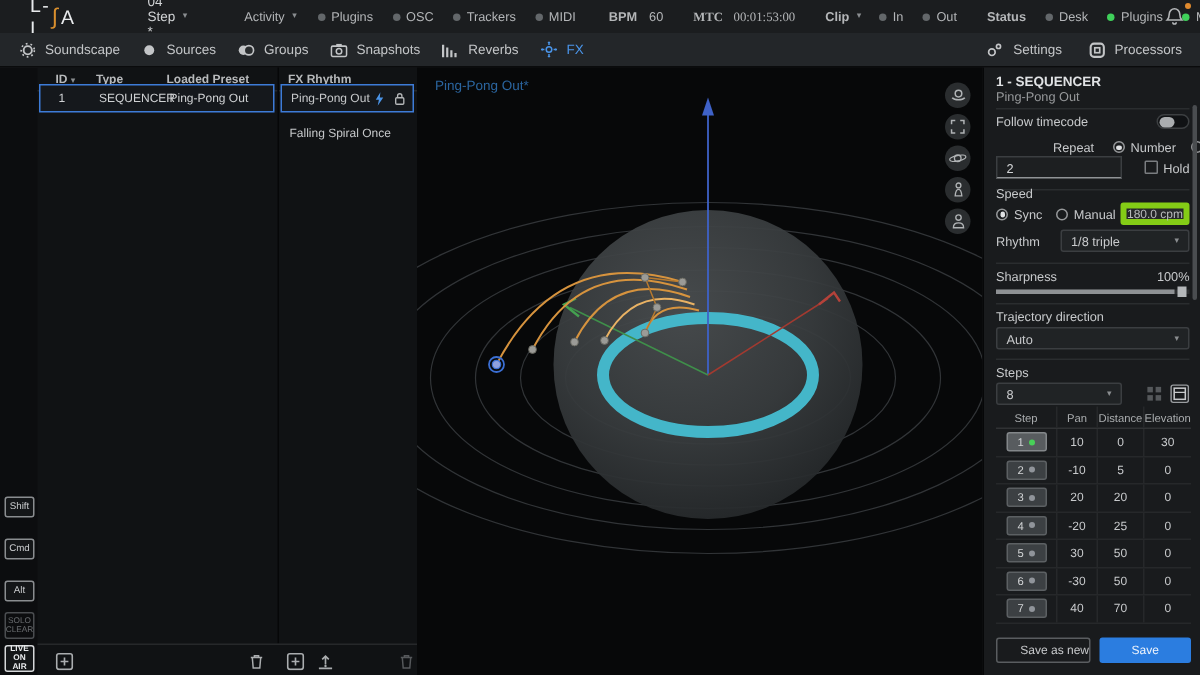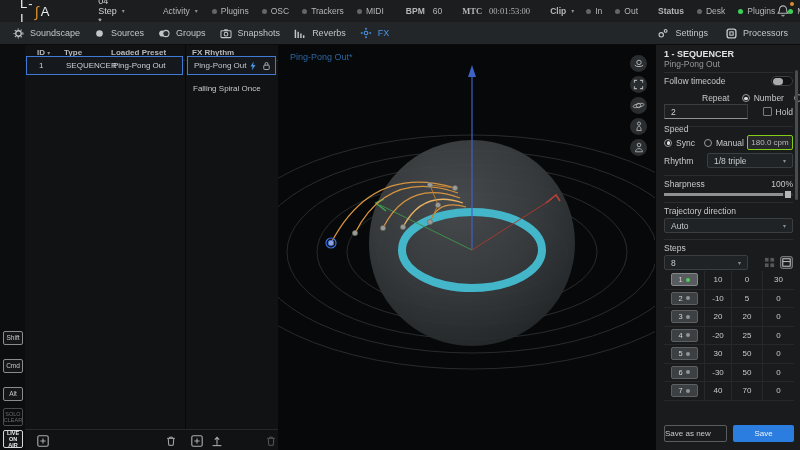--- a/index.html
+++ b/index.html
@@ -73,21 +73,21 @@
   .ins-sub { color:#97999b; font-size:8.5px; }
   .radio { width:8px; height:8px; border:1px solid #97999b; border-radius:50%; display:inline-block;
     position:relative; vertical-align:-1px; }
   .radio.sel::after { content:""; position:absolute; left:1.5px; top:1.5px; width:3.5px; height:3.5px;
     border-radius:50%; background:#e0e2e4; }
   .checkbox { width:9px; height:9px; border:1px solid #7a7d80; border-radius:1px; display:inline-block; vertical-align:-1px; }
   .toggle { width:22px; height:10px; border-radius:5px; background:#101214; border:1px solid #3c3f41; position:relative; }
   .toggle .knob { position:absolute; left:1px; top:0.5px; width:10px; height:7.5px; border-radius:4px; background:#aaadaf; }
   .field { height:15px; background:#1d1f21; border:1px solid #3b3e41; border-bottom:1px solid #909396;
     display:flex; align-items:center; padding:0 6px; color:#d2d4d6; }
-  .valbox { height:15px; background:#26282a; border:1px solid #84cc16; border-radius:2px;
+  .valbox { height:15px; background:#26282a; border:4px solid #84cc16; border-radius:2px;
     display:flex; align-items:center; justify-content:center; color:#b8babc; font-size:8px; }
   .select { height:15px; background:#202325; border:1px solid #3b3e41; border-radius:2px;
     display:flex; align-items:center; padding:0 6px; color:#c8cacc; }
   .select .chev { margin-left:auto; }
   .slider { position:relative; height:3px; background:#2c2e30; }
   .slider .fill { position:absolute; left:0; top:0; height:3px; width:92%; background:#8e9194; }
   .slider .handle { position:absolute; right:2px; top:-2px; width:6px; height:7px; background:#b4b7b9; }
 
   
   #steps-table { position:absolute; left:8px; top:226px; width:130px; }
@@ -98,21 +98,21 @@
   .c1,.c2,.c3 { font-size:8px; border-left:1px solid #26282a; align-self:stretch; display:flex; align-items:center; justify-content:center; }
   .trow.head .c1,.trow.head .c2,.trow.head .c3 { font-size:7.5px; }
   .stepbtn { width:27px; height:13px; border-radius:2px; background:#3c4043; border:1px solid #5c6063;
     display:flex; align-items:center; justify-content:center; gap:3px; font-size:7.5px; color:#d2d4d6; }
   .stepbtn.active { background:#585c5f; border-color:#83878a; }
   .sdot { width:4px; height:4px; border-radius:50%; background:#90949a; }
   .sdot.green { background:#48d058; }
 
   #ins-foot { position:absolute; left:8px; bottom:8px; width:130px; display:flex; gap:6px; }
   .btn-outline { flex:1; height:17px; border:1px solid #5a5d60; border-radius:2px; background:transparent;
-    color:#c8cacc; font-size:8px; display:flex; align-items:center; justify-content:flex-start; }
+    color:#c8cacc; font-size:8px; display:flex; align-items:center; justify-content:flex-end; }
   .btn-primary { flex:1; height:17px; border:none; border-radius:2px; background:#2b7de0; color:#eef4fc;
     font-size:8px; display:flex; align-items:center; justify-content:center; }
   #ins-scroll { position:absolute; right:2px; top:25px; width:3px; height:130px; background:#4a4d50; border-radius:2px; }
 </style>
 </head>
 <body>
 
 <div id="topbar">
   <div id="logo">
       <span>L-I</span>
@@ -507,20 +507,26 @@
         </g>
     </svg>
     <svg width="13" height="13" viewBox="0 0 14 14" style="margin-left:5px;">
       <rect x="0.8" y="0.8" width="12.4" height="12.4" rx="1.5" fill="none" stroke="#9a9da0" stroke-width="1"></rect>
       <rect x="3" y="3" width="8" height="8" fill="none" stroke="#c8cacc" stroke-width="1.1"></rect>
       <path d="M3 6h8" stroke="#c8cacc" stroke-width="1"></path>
     </svg>
   </div>
 
   <div id="steps-table">
+    <div class="trow head">
+      <span class="c0">Step</span>
+      <span class="c1">Pan</span>
+      <span class="c2">Distance</span>
+      <span class="c3">Elevation</span>
+    </div>
     <div class="trow">
       <span class="c0">
           <span class="stepbtn active">
             <span>1</span>
             <span class="sdot green"></span>
           </span>
         </span>
       <span class="c1">10</span>
       <span class="c2">0</span>
       <span class="c3">30</span>

